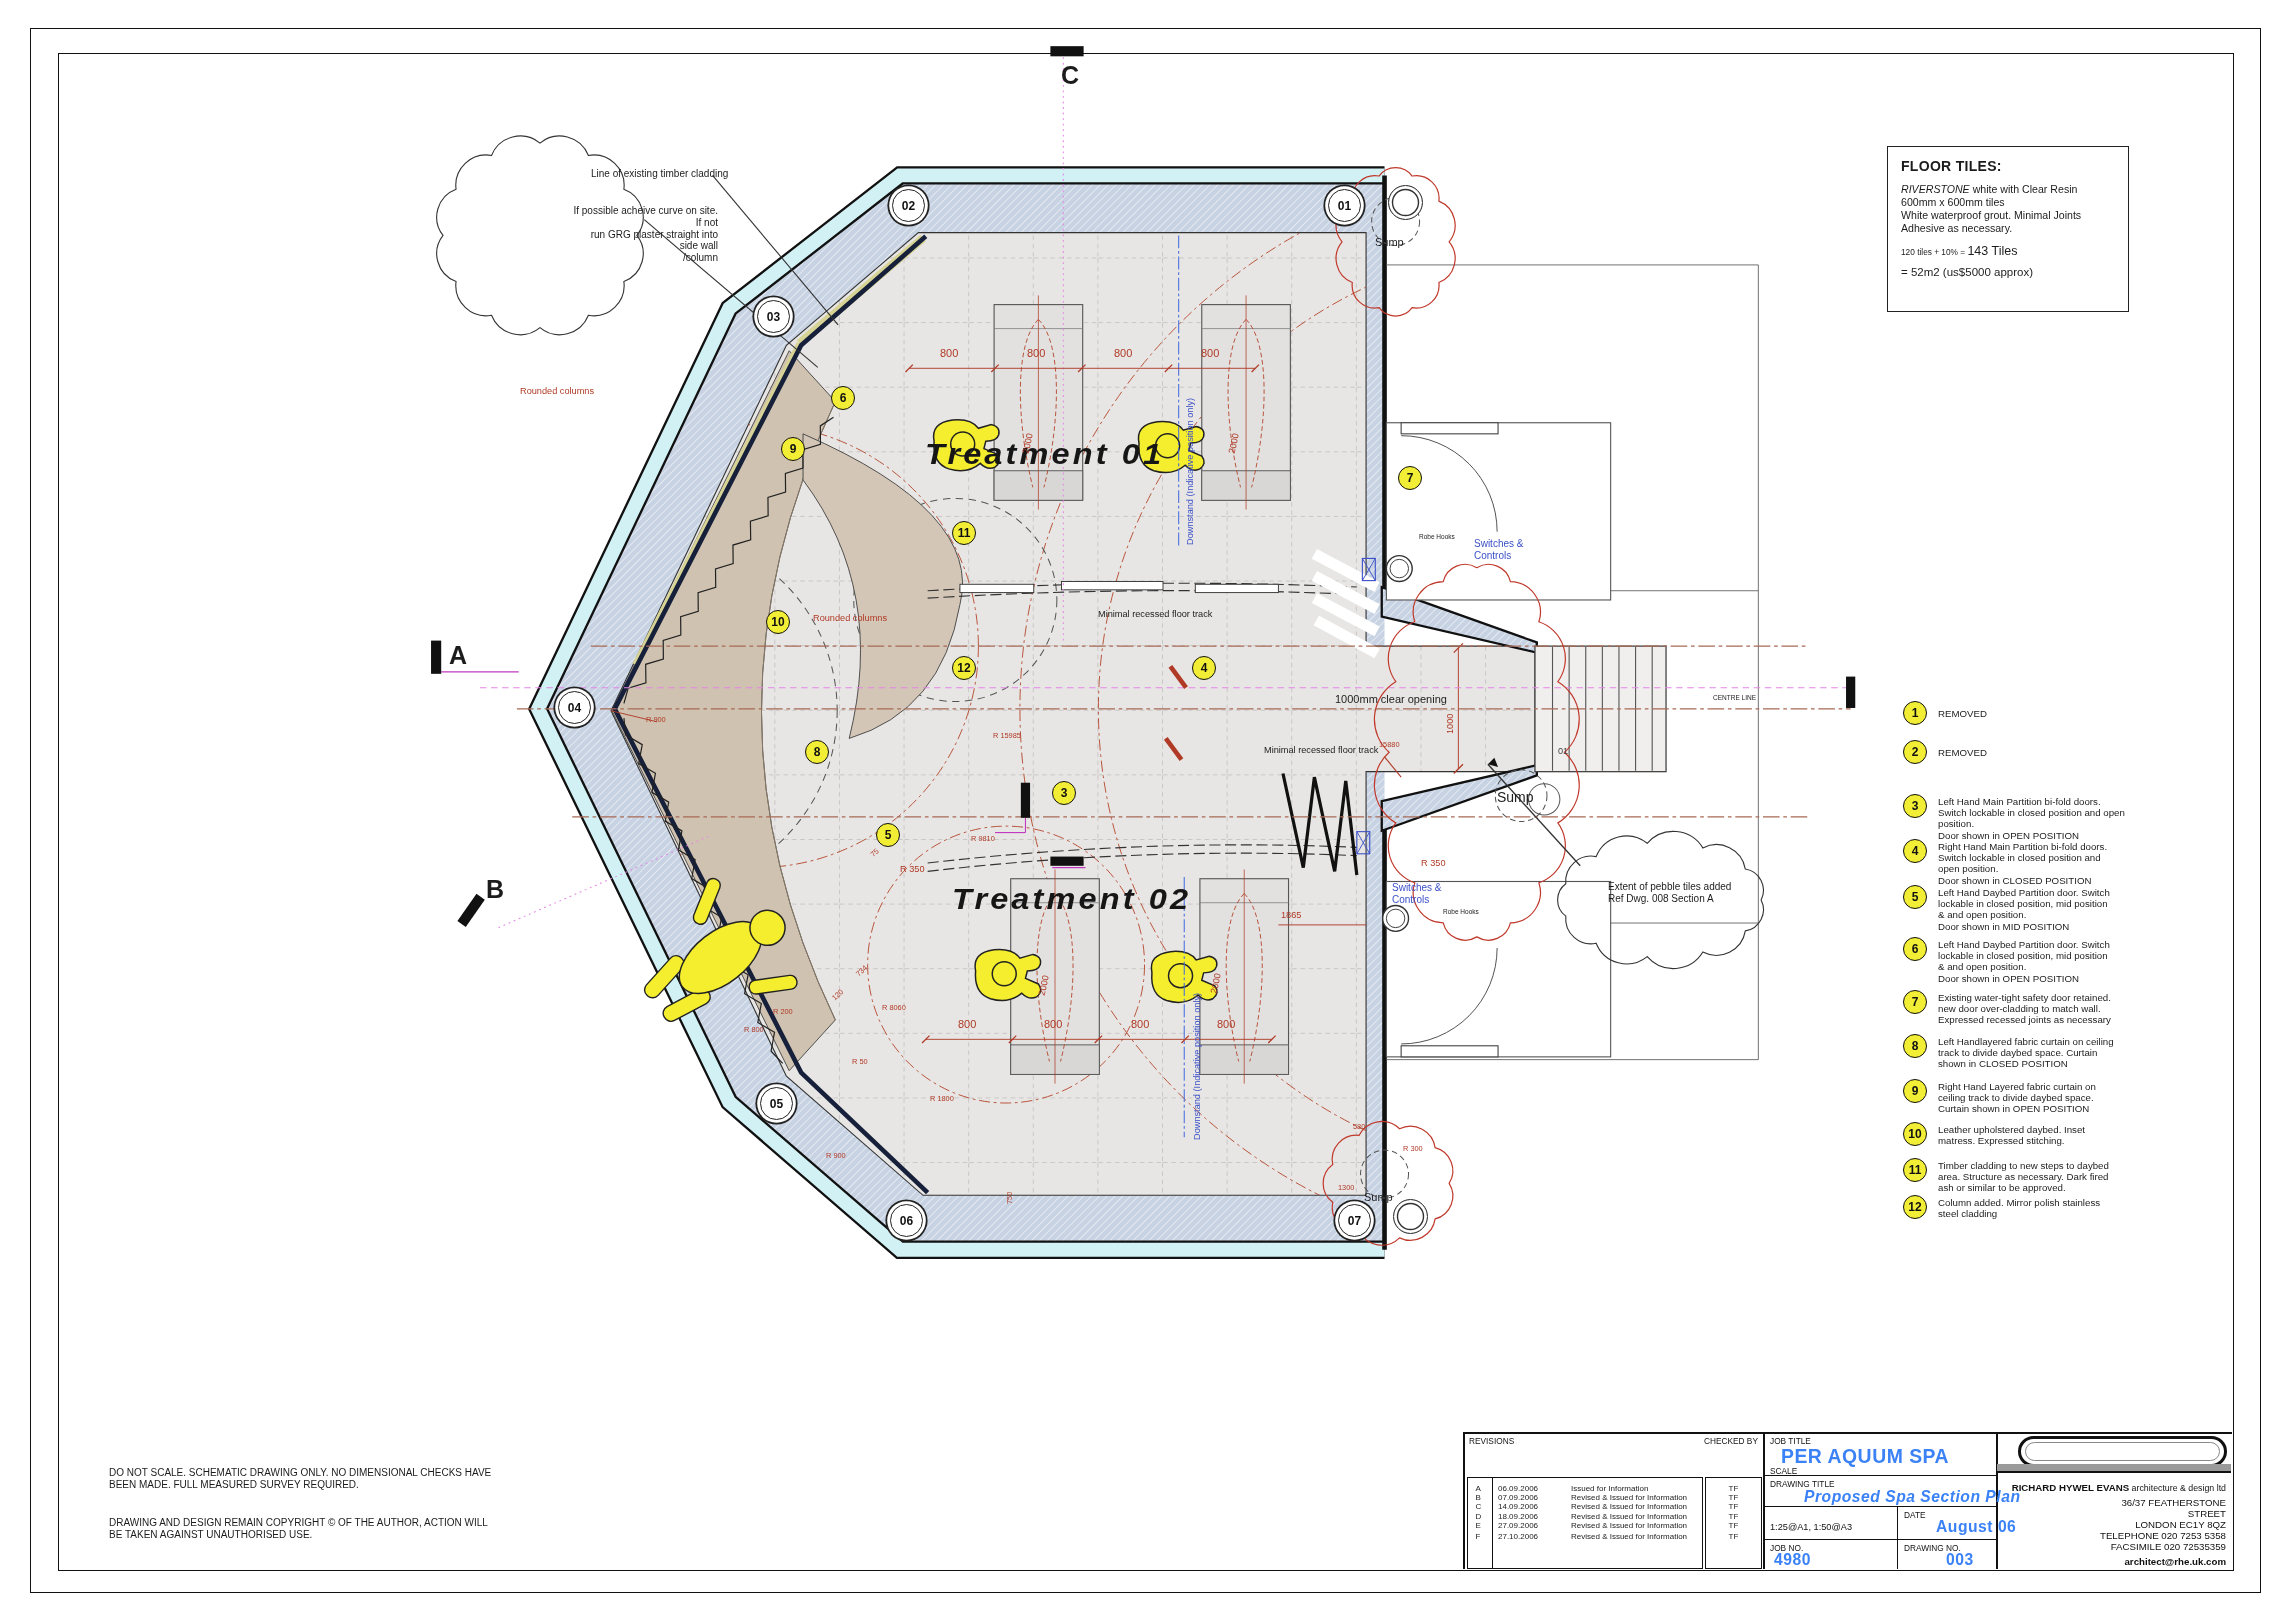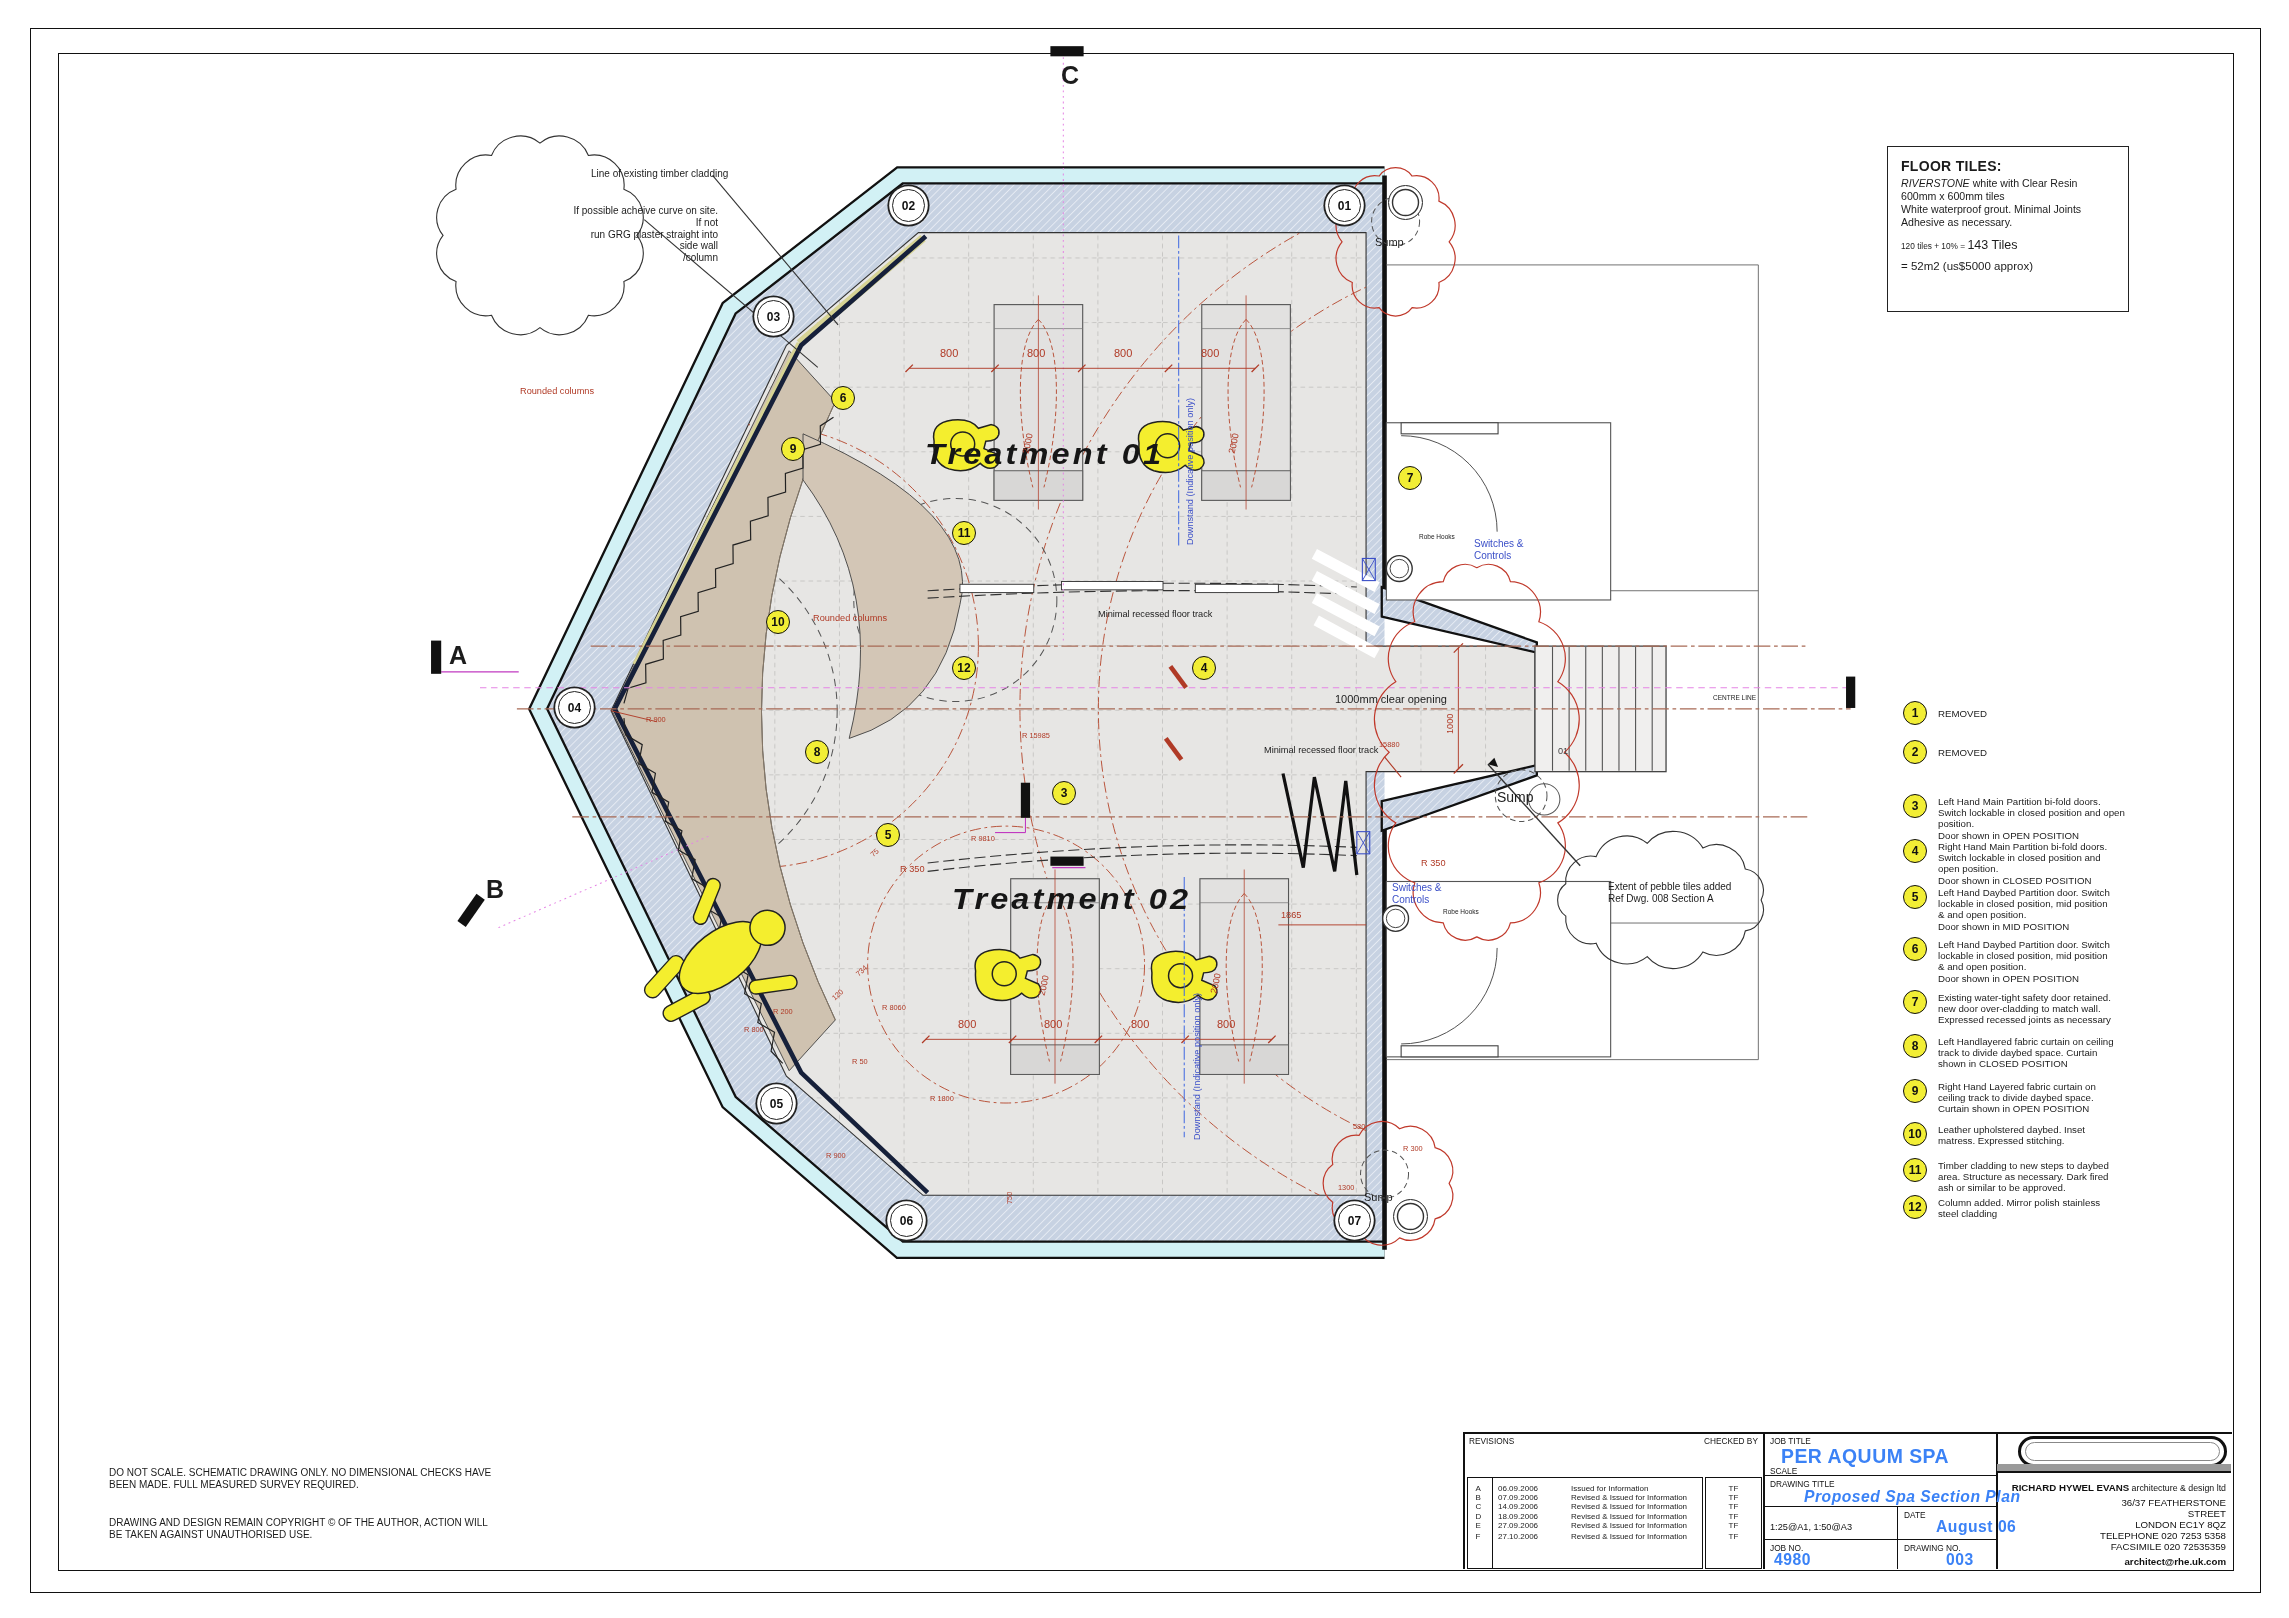--- a/index.html
+++ b/index.html
@@ -23,21 +23,21 @@
   
   .colmark{position:absolute;width:33px;height:33px;border-radius:50%;background:#fff;border:1.8px solid #222;
        box-shadow:0 0 0 2.8px #fff,0 0 0 4.6px #222;display:flex;align-items:center;justify-content:center;
        font-size:12px;font-weight:bold;color:#111;box-sizing:border-box;}
   .plaincirc{position:absolute;width:35px;height:35px;border-radius:50%;background:#fff;border:1.8px solid #333;
        box-shadow:inset 0 0 0 2.8px #fff, inset 0 0 0 4.2px #333;box-sizing:border-box;}
   
   #tilesbox{position:absolute;left:1887px;top:146px;width:242px;height:166px;border:1.3px solid #222;background:#fff;
       padding:11px 13px;box-sizing:border-box;}
   #tilesbox .tt{font-weight:bold;font-size:14px;letter-spacing:0.3px;}
-  #tilesbox .body{margin-top:3px;font-size:10.6px;line-height:1.22;white-space:pre-line;}
+  #tilesbox .body{margin-top:9px;font-size:10.6px;line-height:1.22;white-space:pre-line;}
   #tilesbox .calc{margin-top:9.2px;font-size:8.3px;}
   #tilesbox .calc b{font-size:12.5px;font-weight:normal;}
   #tilesbox .tot{margin-top:8.3px;font-size:11.5px;}
   
   #legend{position:absolute;left:1903px;top:698px;width:341px;height:535px;}
   .leg-item{position:absolute;left:0;}
   .leg-item .bub{position:absolute;left:0;top:0;}
   .leg-item .ltxt{position:absolute;left:35px;top:1.8px;font-size:9.7px;line-height:1.16;white-space:pre-line;width:277px;}
   
   .tb-line{position:absolute;background:#111;}
@@ -323,21 +323,21 @@
   <div class="pt red" style="left:1018px;top:438px;transform:rotate(-78deg);">2000</div>
   <div class="pt red" style="left:1224px;top:438px;transform:rotate(-78deg);">2000</div>
   <div class="pt red" style="left:1034px;top:980px;transform:rotate(-78deg);">2000</div>
   <div class="pt red" style="left:1206px;top:978px;transform:rotate(-78deg);">2000</div>
   <div class="pt red rot90" style="left:1445px;top:734px;">1000</div>
   <div class="pt red sm" style="left:1379px;top:741px;">15880</div>
   <div class="pt red" style="left:1281px;top:910px;">1865</div>
   <div class="pt red" style="left:900px;top:864px;">R 350</div>
   <div class="pt red" style="left:1421px;top:858px;">R 350</div>
   <div class="pt red sm" style="left:971px;top:835px;">R 9810</div>
-  <div class="pt red sm" style="left:1022px;top:732px;text-align:center;">R 15985</div>
+  <div class="pt red sm" style="left:993px;top:732px;text-align:center;">R 15985</div>
   <div class="pt red sm" style="left:882px;top:1004px;">R 8060</div>
   <div class="pt red sm" style="left:930px;top:1095px;">R 1800</div>
   <div class="pt red sm" style="left:852px;top:1058px;">R 50</div>
   <div class="pt red sm" style="left:757px;top:1008px;margin-left:16px;">R 200</div>
   <div class="pt red sm" style="left:727px;top:1026px;padding-left:17px;">R 800</div>
   <div class="pt red sm" style="left:646px;top:716px;">R 900</div>
   <div class="pt red sm" style="left:826px;top:1152px;">R 900</div>
   <div class="pt red sm" style="left:1403px;top:1145px;">R 300</div>
   <div class="pt red sm" style="left:1353px;top:1123px;">580</div>
   <div class="pt red sm" style="left:1338px;top:1184px;">1300</div>

